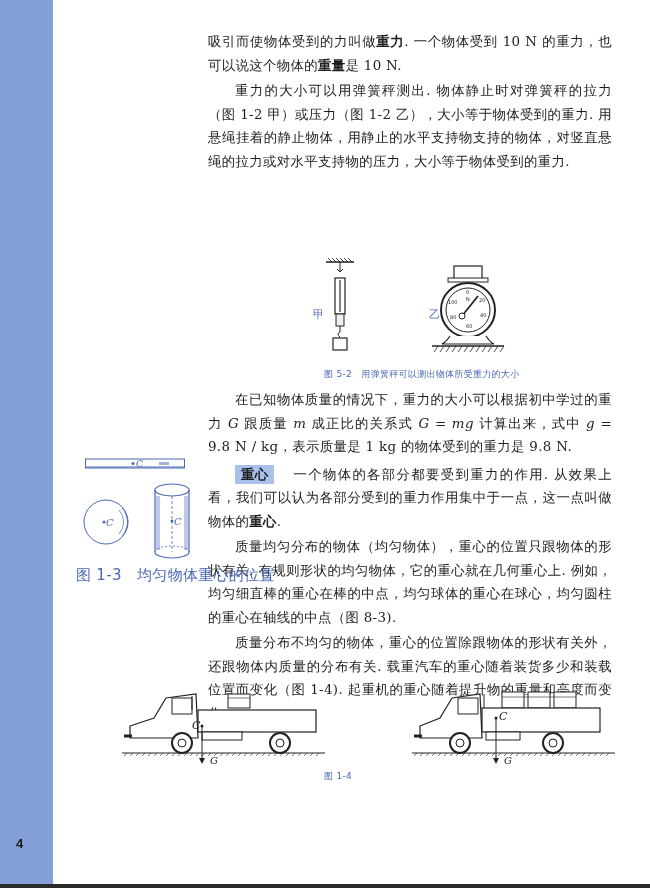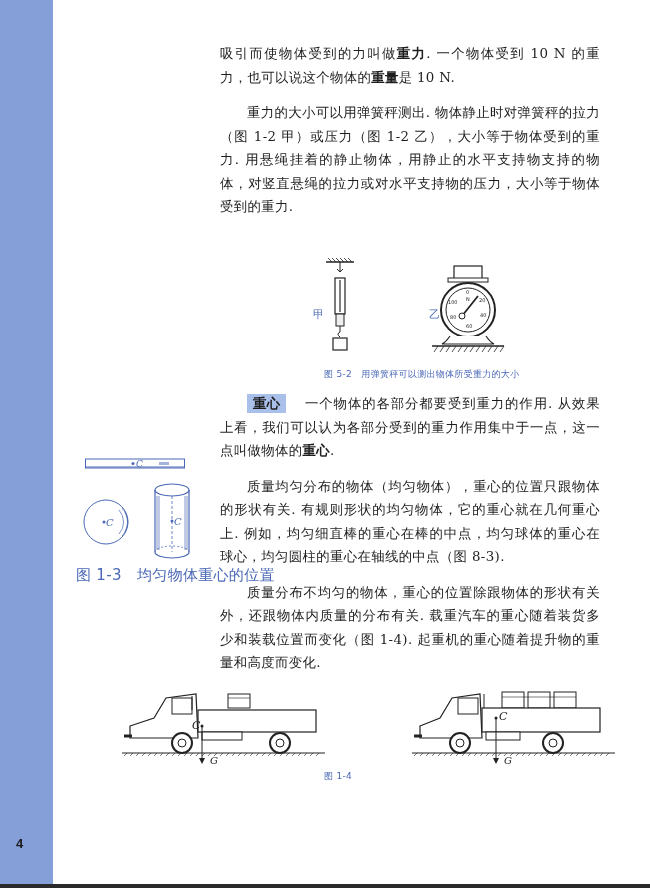--- a/index.html
+++ b/index.html
@@ -4,21 +4,21 @@
 <style>
   html, body { margin:0; padding:0; }
   body { width:650px; height:888px; position:relative; background:#ffffff; overflow:hidden;
          font-family:"DejaVu Serif", "Liberation Serif", serif; color:#1e1e1e; }
   .sidebar { position:absolute; left:0; top:0; width:53px; height:884px; background:#85a0d8; }
   .bottom-strip { position:absolute; left:0; bottom:0; width:650px; height:4px; background:#2a2a2a; }
   .page-num { position:absolute; left:16px; top:836px; font-family:"Liberation Sans", sans-serif;
               font-weight:bold; font-size:13px; color:#1a1a1a; }
   .text { position:absolute; left:208px; width:404px; font-size:13.4px; line-height:23.5px;
           letter-spacing:0.35px; text-align:justify; }
-  .p { margin:12px; }
+  .p { margin:0; }
   .indent { text-indent:27px; }
   .b { font-weight:bold; }
   .i { font-style:italic; }
   .heading-badge { display:inline-block; background:#a9c0ea; font-weight:bold; padding:0 6px;
                    margin-right:18px; text-indent:0; line-height:19px; }
   .caption { position:absolute; font-size:9px; color:#4a68b5; font-family:"DejaVu Sans", sans-serif; letter-spacing:0.3px; }
   .fig-label { position:absolute; font-size:11px; color:#4a68b5; font-family:"DejaVu Sans", sans-serif; }
   svg { position:absolute; overflow:visible; }
 </style>
 </head>
@@ -88,20 +88,21 @@
         <line x1="62" y1="88" x2="66" y2="82"></line>
         <line x1="68" y1="88" x2="72" y2="82"></line>
     </g>
   </svg>
   <span class="fig-label" style="left:429px;top:307px;">乙</span>
 
   <div class="caption" style="left:324px;top:368px;">图 5-2　用弹簧秤可以测出物体所受重力的大小</div>
 </div>
 
 <div class="text" style="top:388px;">
+  <p class="p indent"><span>在已知物体质量的情况下，重力的大小可以根据初中学过的重力 </span><span class="i">G</span><span> 跟质量 </span><span class="i">m</span><span> 成正比的关系式 </span><span class="i">G = mg</span><span> 计算出来，式中 </span><span class="i">g</span><span> = 9.8 N / kg，表示质量是 1 kg 的物体受到的重力是 9.8 N.</span></p>
 
   <p class="p indent" style="margin-top:4px;"><span class="heading-badge">重心</span><span>一个物体的各部分都要受到重力的作用. 从效果上看，我们可以认为各部分受到的重力作用集中于一点，这一点叫做物体的</span><span class="b">重心</span><span>.</span></p>
 
   <p class="p indent" style="margin-top:2px;">质量均匀分布的物体（均匀物体），重心的位置只跟物体的形状有关. 有规则形状的均匀物体，它的重心就在几何重心上. 例如，均匀细直棒的重心在棒的中点，均匀球体的重心在球心，均匀圆柱的重心在轴线的中点（图 8-3).</p>
   <p class="p indent" style="margin-top:2px;">质量分布不均匀的物体，重心的位置除跟物体的形状有关外，还跟物体内质量的分布有关. 载重汽车的重心随着装货多少和装载位置而变化（图 1-4). 起重机的重心随着提升物的重量和高度而变化.</p>
 </div>
 
 <div>
   <svg style="left:85px;top:458px;" width="100" height="12" viewBox="0 0 100 12">
     <rect x="0.5" y="1" width="99" height="9" fill="#fff" stroke="#4a68b5" stroke-width="1"></rect>

